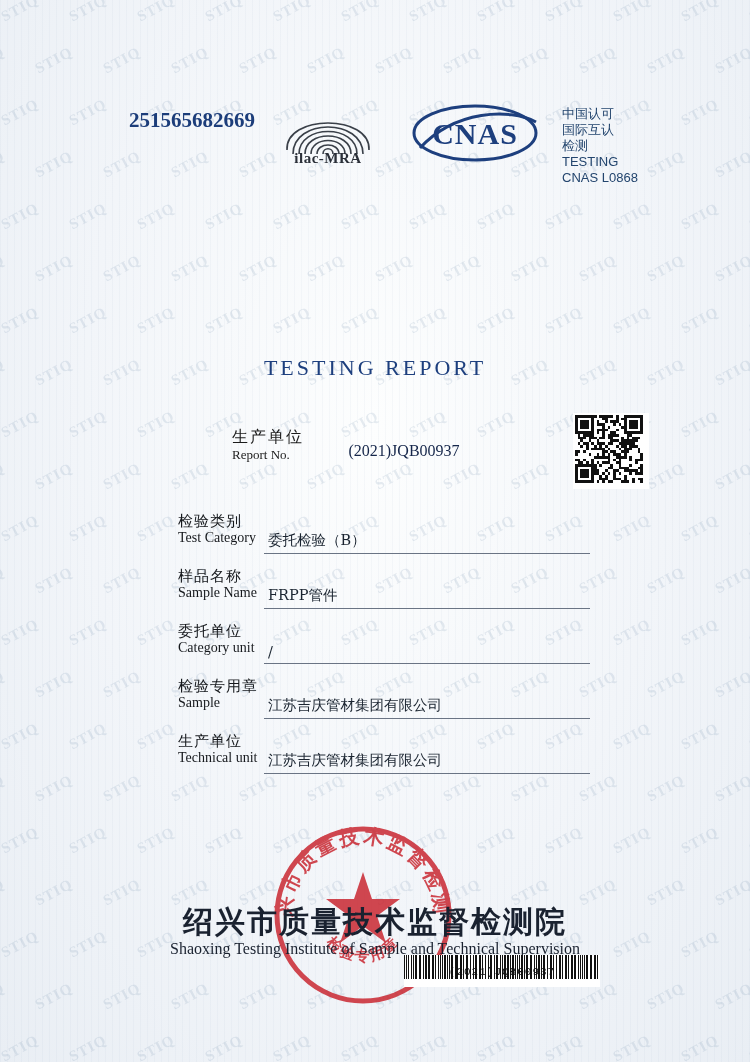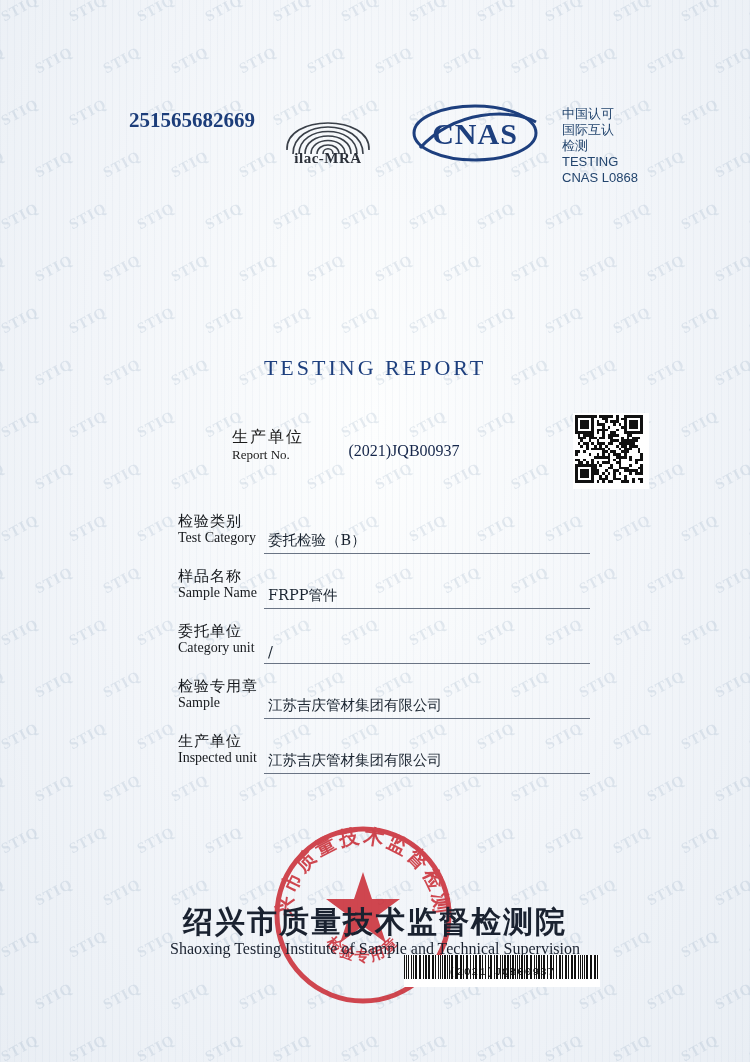--- a/index.html
+++ b/index.html
@@ -960,21 +960,21 @@
       <div class="field-row">
         <div class="field-label">
           <span class="cn">检验专用章</span>
           <span class="en">Sample</span>
         </div>
         <div class="field-value">江苏吉庆管材集团有限公司</div>
       </div>
       <div class="field-row">
         <div class="field-label">
           <span class="cn">生产单位</span>
-          <span class="en">Inspected unit</span>
+          <span class="en">Technical unit</span>
         </div>
         <div class="field-value">江苏吉庆管材集团有限公司</div>
       </div>
     </div>
 
   <div class="seal">
     <svg width="190" height="190" viewBox="0 0 190 190">
       <defs>
         <path id="sealArc" d="M 95,95 m -72,0 a 72,72 0 1,1 144,0" fill="none"></path>
         <path id="sealArcBottom" d="M 95,95 m -46,0 a 46,46 0 1,0 92,0" fill="none"></path>

